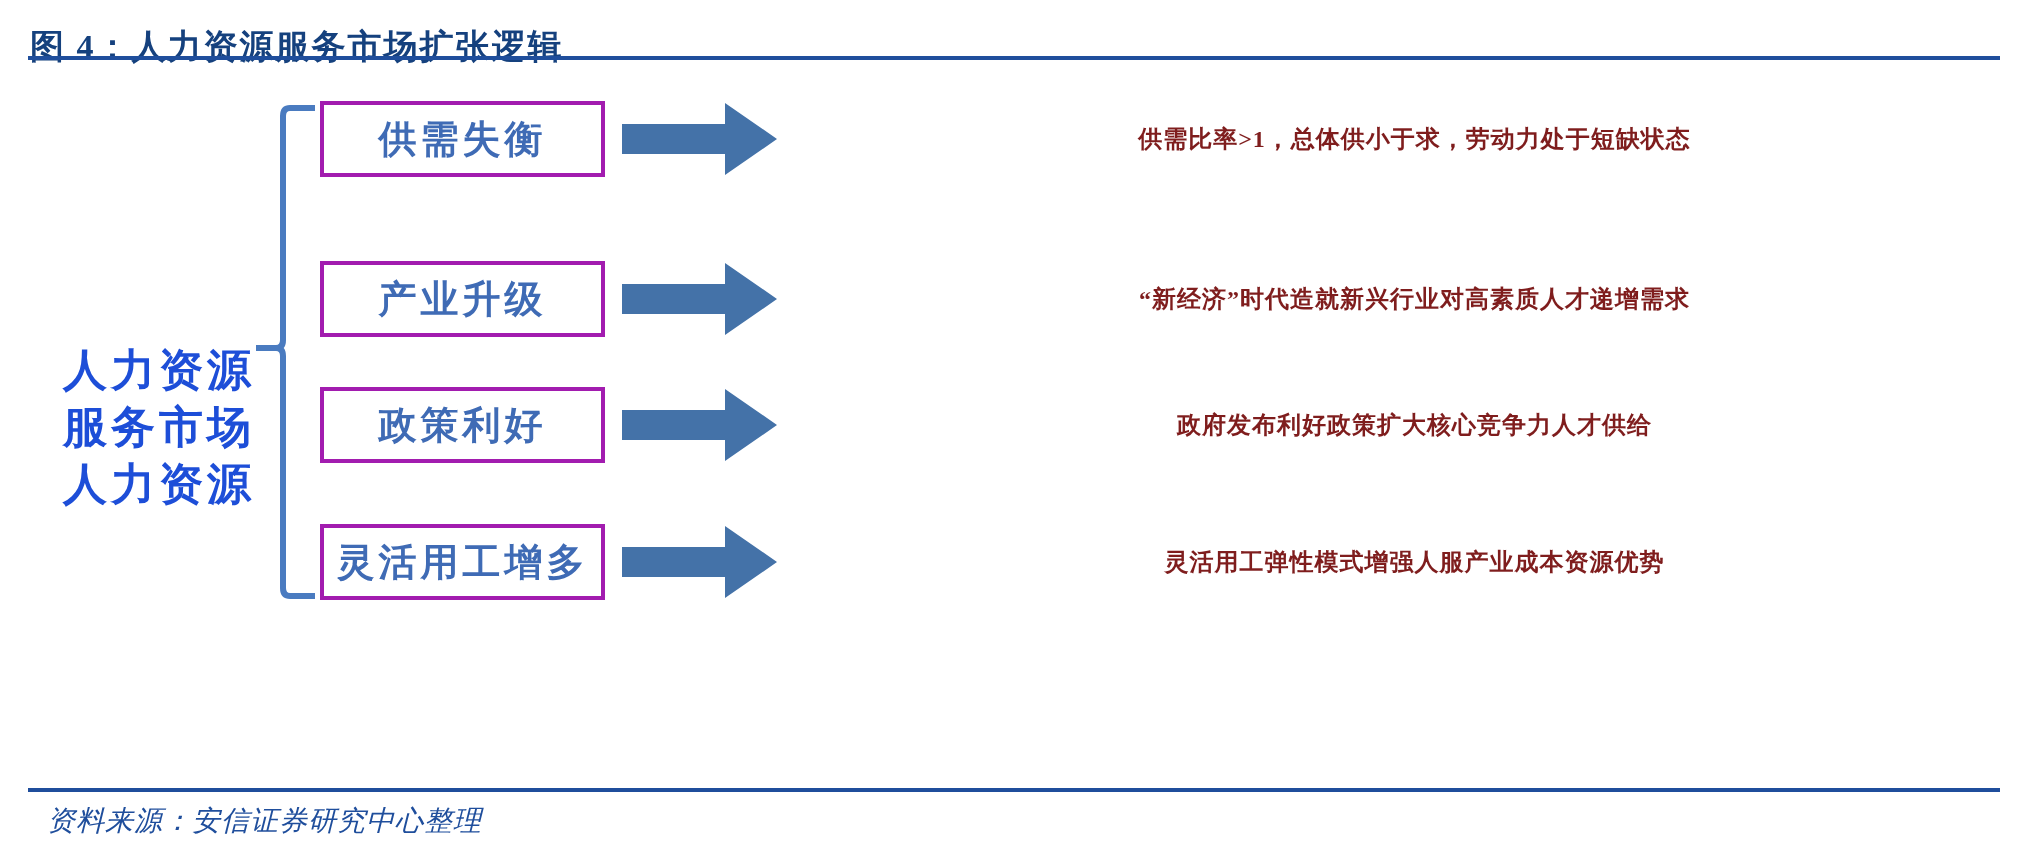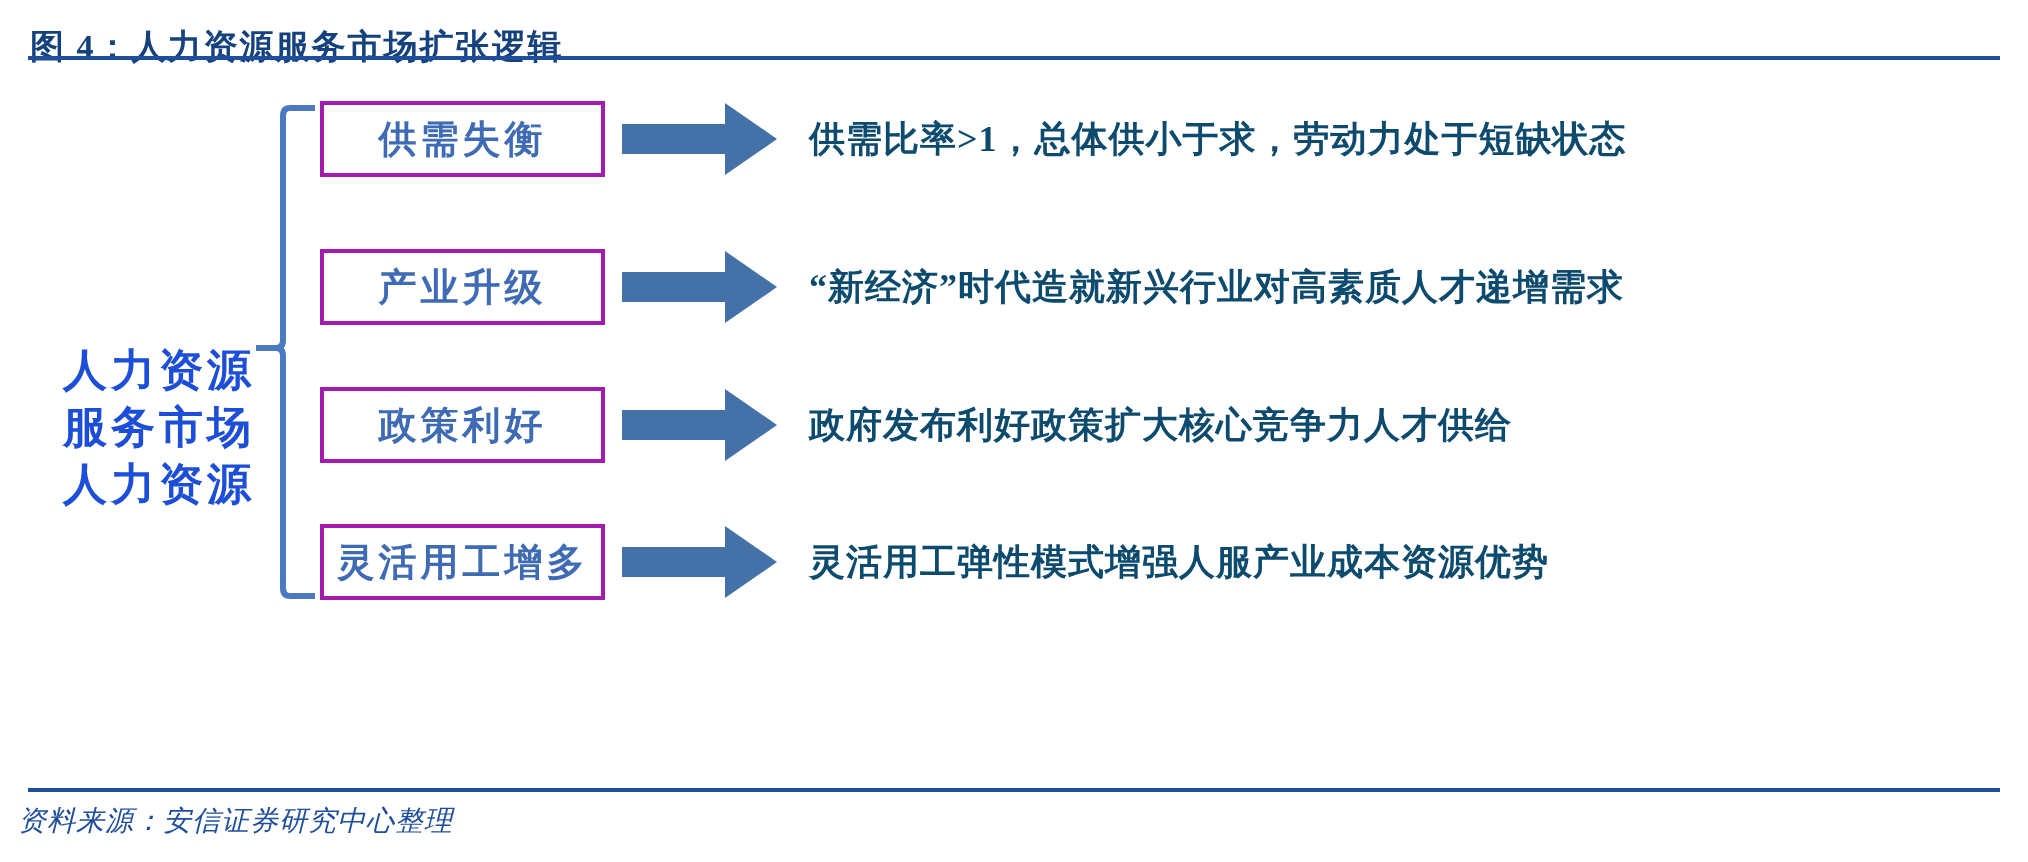--- a/index.html
+++ b/index.html
@@ -39,21 +39,21 @@
   .source-rule {
     position: absolute;
     left: 28px;
     top: 788px;
     width: 1972px;
     height: 4px;
     background: #1F4E9C;
   }
   .source-note {
     position: absolute;
-    left: 18px;
+    left: 47px;
     top: 802px;
     font-size: 28px;
     font-style: italic;
     color: #1F4E9C;
     letter-spacing: 1px;
     white-space: nowrap;
   }
 
   
   .diagram {
@@ -91,21 +91,21 @@
   
   .row {
     position: absolute;
     left: 320px;
     width: 1700px;
     height: 90px;
     display: flex;
     align-items: center;
   }
   .row-1 { top: 32px; }
-  .row-2 { top: 180px; }
+  .row-2 { top: 192px; }
   .row-3 { top: 318px; }
   .row-4 { top: 455px; }
 
   .box {
     width: 285px;
     height: 76px;
     border: 4px solid #a21caf;
     box-sizing: border-box;
     display: flex;
     align-items: center;
@@ -125,26 +125,27 @@
     flex: 0 0 auto;
     width: 190px;
     display: flex;
     align-items: center;
     justify-content: center;
   }
   .arrow-svg { display: block; }
 
   .desc {
     flex: 1 1 auto;
-    font-size: 36px;
-    font-weight: bold;
-    color: #0c4a6e;
+    font-size: 24px;
+    font-weight: bold;
+    color: #7f1d1d;
     letter-spacing: 1px;
     white-space: nowrap;
     padding-left: 14px;
+    text-align: center;
   }
 </style>
 </head>
 <body>
 
 <div class="figure-title">图 4：人力资源服务市场扩张逻辑</div>
 <div class="title-rule"></div>
 
 <div class="diagram">
 

